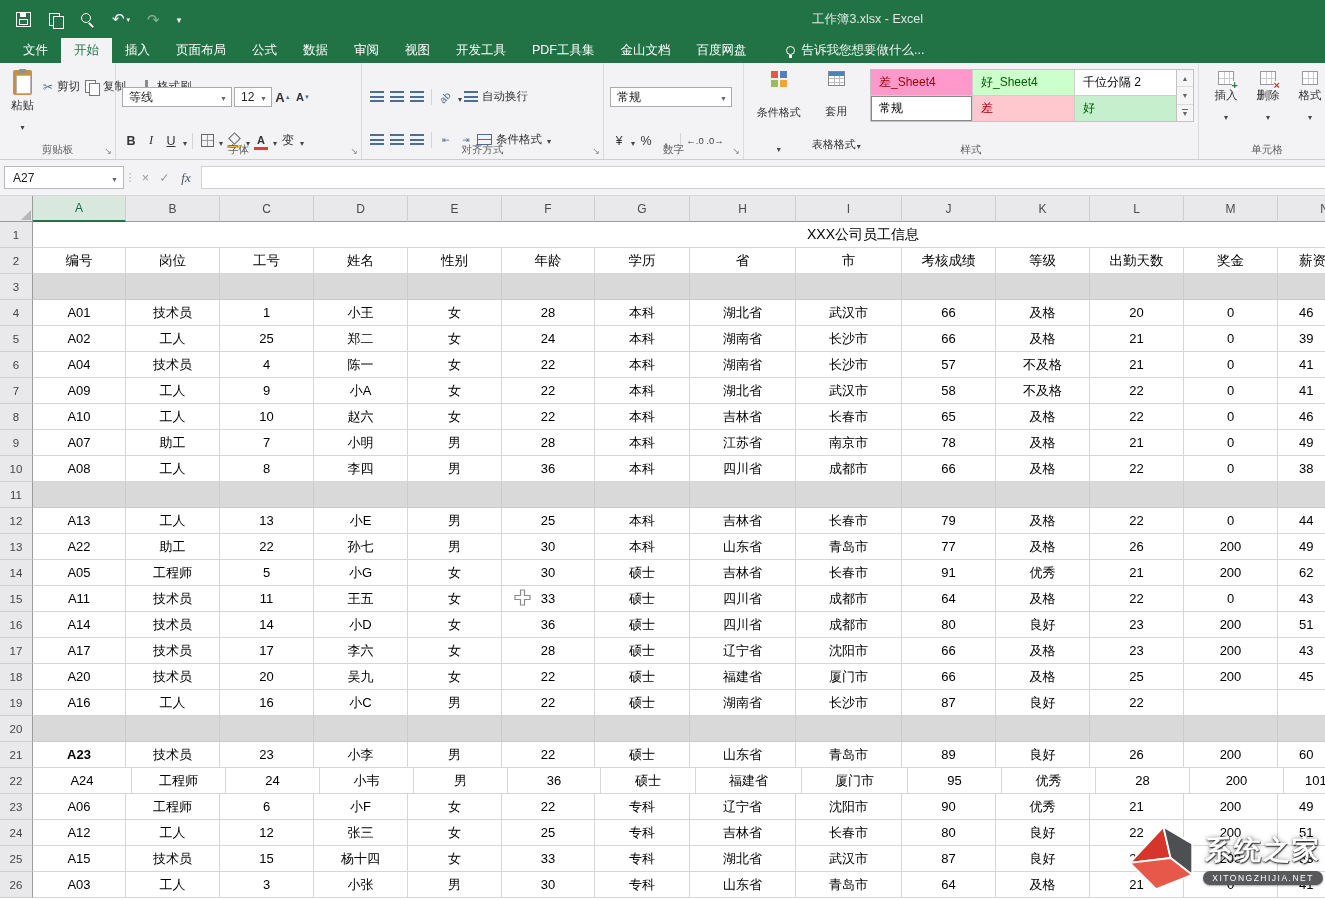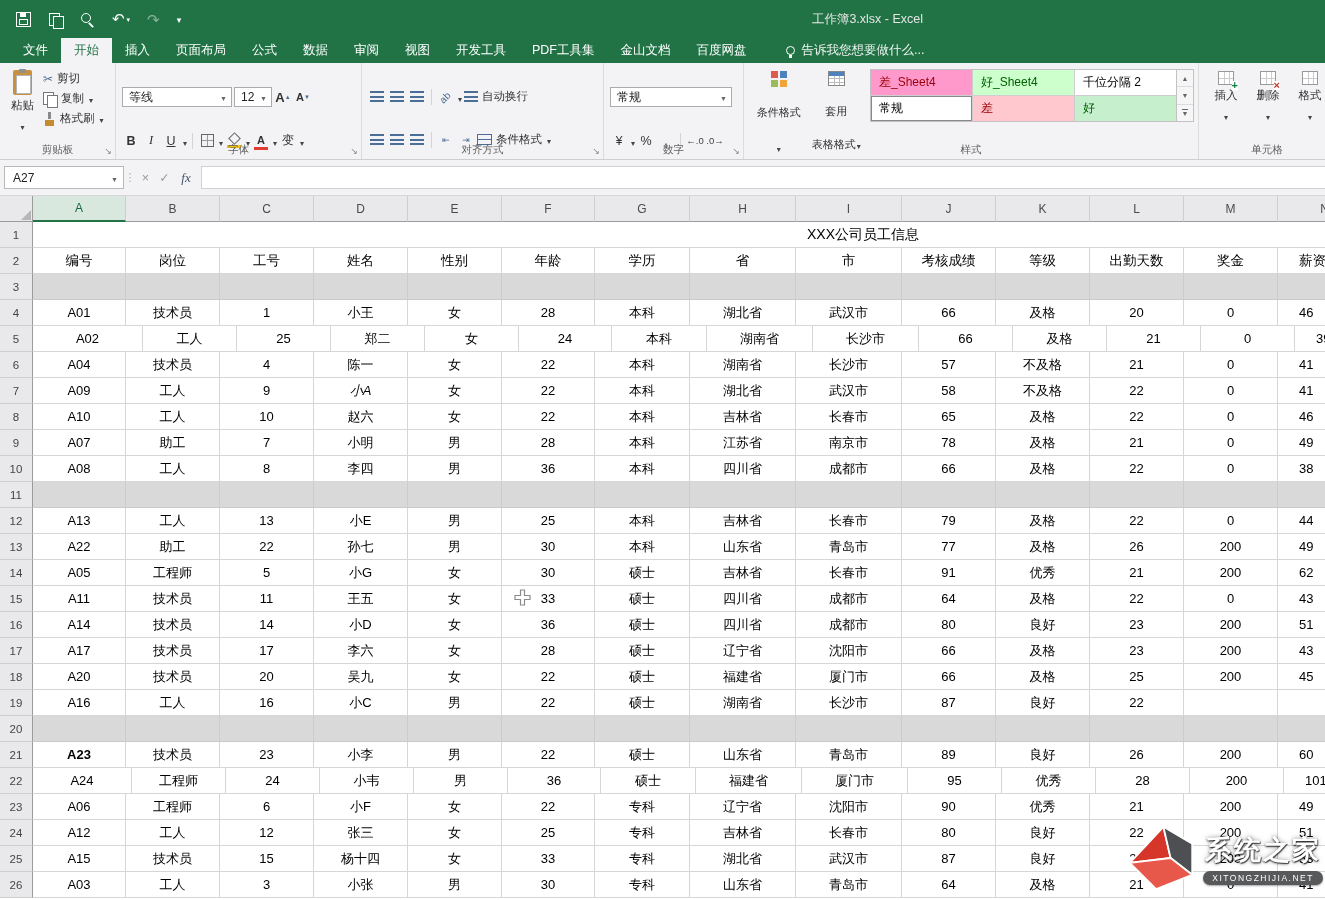--- a/index.html
+++ b/index.html
@@ -41,21 +41,21 @@
   
   .ribbon { height:97px; background:#f3f2f4; border-bottom:1px solid #cfcdd0; display:flex; }
   .rgroup { position:relative; border-right:1px solid #dddbde; padding:4px 4px 16px 6px; display:flex; align-items:flex-start; flex-shrink:0; }
   .glabel { position:absolute; bottom:2px; left:0; right:0; text-align:center; font-size:10.5px; color:#5f5f5f; white-space:nowrap; }
   .launcher { position:absolute; bottom:3px; right:3px; color:#8a8a8a; font-size:9px; line-height:9px; }
   .launcher::before { content:"↘"; }
   .ddb::before { content:"▾"; font-size:8px; color:#444; line-height:6px; }
   .dda { margin-left:1px; } .dda::before { content:"▾"; font-size:8px; color:#444; }
   .blbl { font-size:11.5px; color:#333; white-space:nowrap; }
   .bigbtn { display:flex; flex-direction:column; align-items:center; gap:3px; padding:3px 5px; }
-  .minicol { display:flex; flex-direction:column; gap:5px; margin-left:4px; margin-top:4px; }
+  .minicol { display:flex; gap:5px; margin-left:4px; margin-top:12px; }
   .minibtn { display:flex; align-items:center; gap:4px; font-size:11.5px; color:#333; white-space:nowrap; }
   .tallbtn { display:flex; flex-direction:column; align-items:center; gap:18px; padding:4px 3px 0; width:58px; }
   .tallbtn .blbl { font-size:11px; }
   .combo { background:#fff; border:1px solid #ababab; height:20px; display:flex; align-items:center; justify-content:space-between; font-size:12px; padding:0 4px 0 6px; }
   .arr::before { content:"▼"; font-size:7px; color:#666; }
   .smbtn { min-width:18px; height:19px; display:inline-flex; align-items:center; justify-content:center; font-size:12.5px; color:#333; }
   .vsep { width:1px; height:16px; background:#d5d3d6; margin:0 3px; display:inline-block; }
   .gcol { display:flex; flex-direction:column; gap:24px; margin-top:20px; }
   .hrow { display:flex; align-items:center; gap:2px; }
 
@@ -477,21 +477,21 @@
           <div class="cell" style="width: 106px;">湖北省</div>
           <div class="cell" style="width: 106px;">武汉市</div>
           <div class="cell" style="width: 94px;">66</div>
           <div class="cell" style="width: 94px;">及格</div>
           <div class="cell" style="width: 94px;">20</div>
           <div class="cell" style="width: 94px;">0</div>
           <div class="cell lastcol" style="width: 94px;">46</div>
         </div>
         <div class="grow">
           <div class="rownum">5</div>
-          <div class="cell" style="width: 110px;">A02</div>
+          <div class="cell" style="width: 93px;">A02</div>
           <div class="cell" style="width: 94px;">工人</div>
           <div class="cell" style="width: 94px;">25</div>
           <div class="cell" style="width: 94px;">郑二</div>
           <div class="cell" style="width: 94px;">女</div>
           <div class="cell" style="width: 93px;">24</div>
           <div class="cell" style="width: 95px;">本科</div>
           <div class="cell" style="width: 106px;">湖南省</div>
           <div class="cell" style="width: 106px;">长沙市</div>
           <div class="cell" style="width: 94px;">66</div>
           <div class="cell" style="width: 94px;">及格</div>
@@ -514,21 +514,21 @@
           <div class="cell" style="width: 94px;">不及格</div>
           <div class="cell" style="width: 94px;">21</div>
           <div class="cell" style="width: 94px;">0</div>
           <div class="cell lastcol" style="width: 94px;">41</div>
         </div>
         <div class="grow">
           <div class="rownum">7</div>
           <div class="cell" style="width: 93px;">A09</div>
           <div class="cell" style="width: 94px;">工人</div>
           <div class="cell" style="width: 94px;">9</div>
-          <div class="cell" style="width: 94px; font-style: italic;">小A</div>
+          <div class="cell" style="width: 94px;">小A</div>
           <div class="cell" style="width: 94px;">女</div>
           <div class="cell" style="width: 93px;">22</div>
           <div class="cell" style="width: 95px;">本科</div>
           <div class="cell" style="width: 106px;">湖北省</div>
           <div class="cell" style="width: 106px;">武汉市</div>
           <div class="cell" style="width: 94px;">58</div>
           <div class="cell" style="width: 94px;">不及格</div>
           <div class="cell" style="width: 94px;">22</div>
           <div class="cell" style="width: 94px;">0</div>
           <div class="cell lastcol" style="width: 94px;">41</div>

